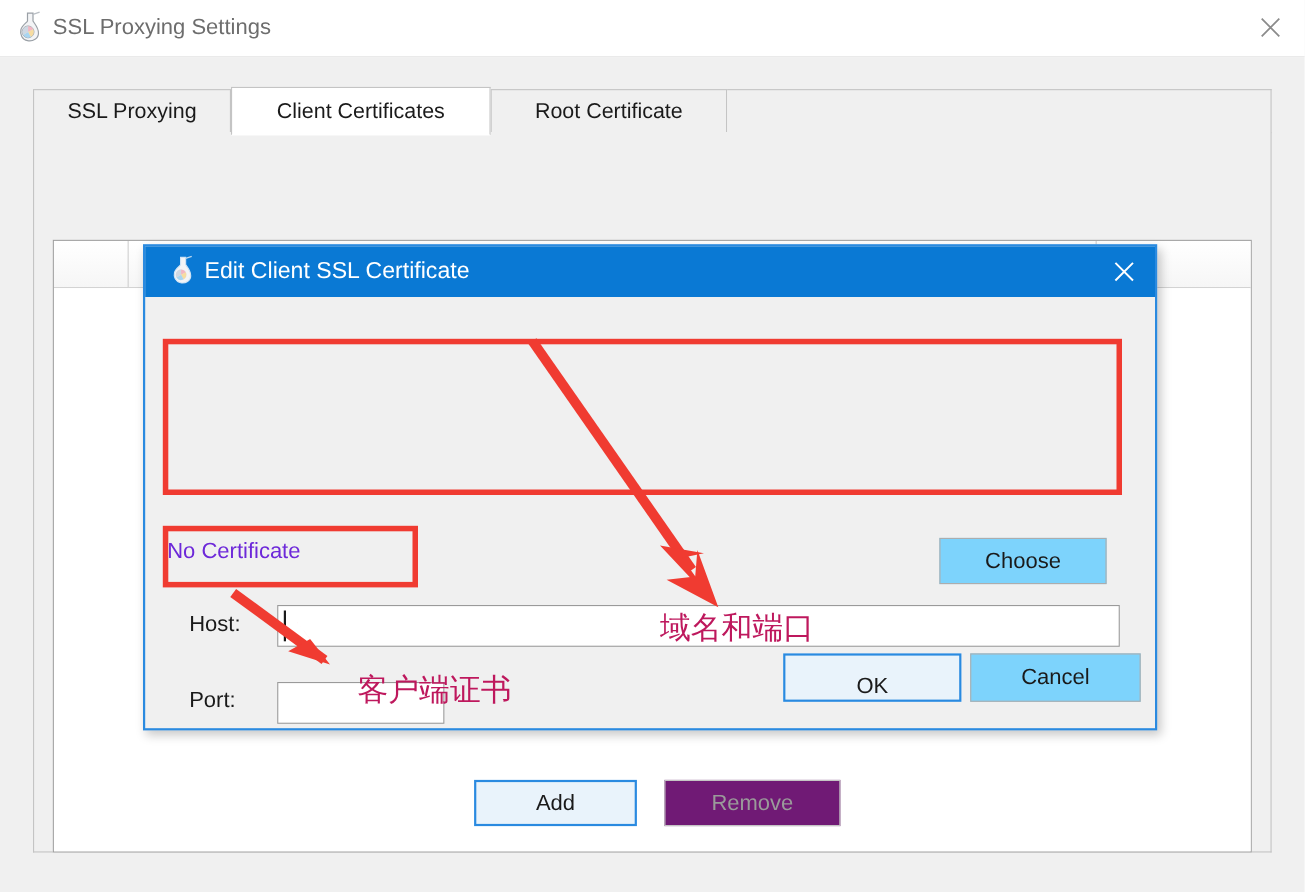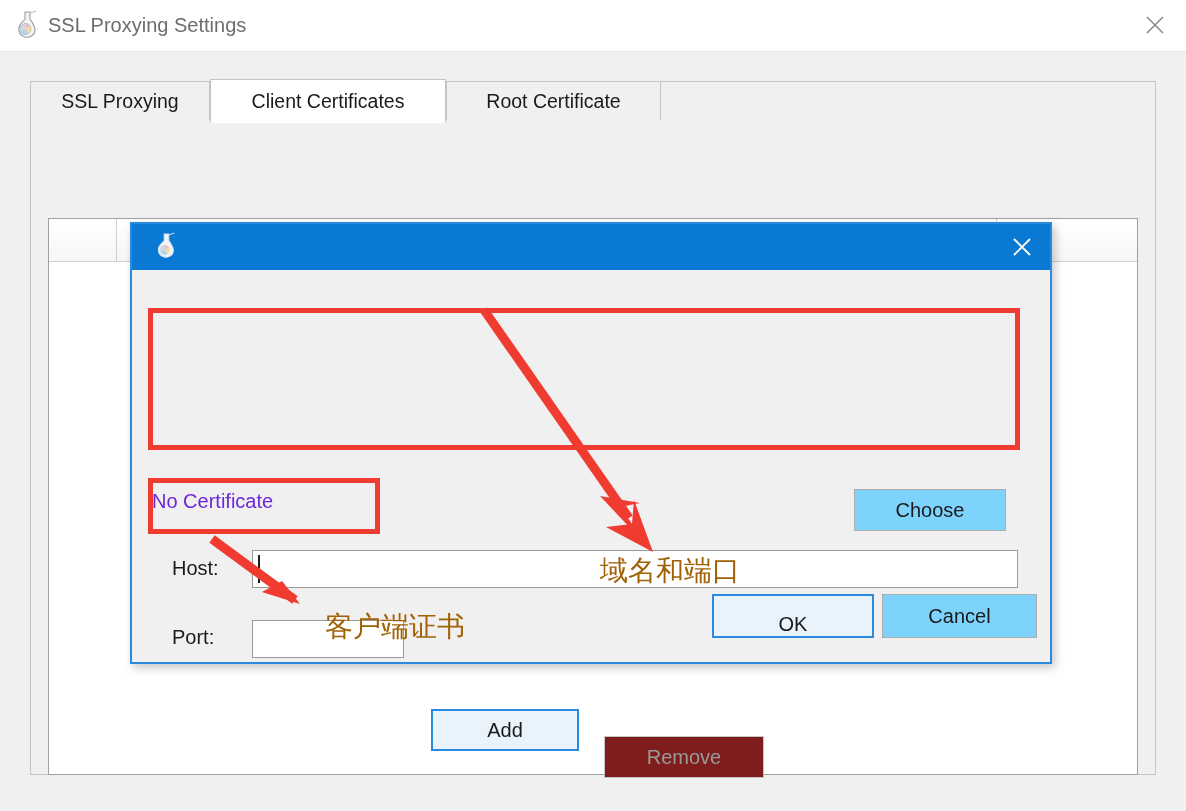--- a/index.html
+++ b/index.html
@@ -166,24 +166,23 @@
     justify-content: center;
     cursor: pointer;
     white-space: nowrap;
   }
   .winbtn.primary {
     border: 2px solid #2a8ae0;
     background: #e9f3fb;
   }
   .winbtn.disabled {
     color: #9a9a9a;
-    background: #7f1d1d;
+    background: #701a75;
     border-color: #c4c4c4;
     cursor: default;
-    margin-top: 27px;
   }
   #add-button {
     position: absolute;
     left: 431px; top: 709px;
     width: 148px; height: 42px;
   }
   #remove-button {
     position: absolute;
     left: 604px; top: 709px;
     width: 160px; height: 42px;
@@ -301,21 +300,21 @@
     left: 148px; top: 308px;
     width: 872px; height: 142px;
   }
   #redbox-nocert {
     left: 148px; top: 478px;
     width: 232px; height: 56px;
   }
   .cn-annotation {
     position: absolute;
     font-size: 28px;
-    color: #a16207;
+    color: #be185d;
     white-space: nowrap;
     font-family: "DejaVu Sans", sans-serif;
     font-weight: 500;
   }
   #cn-hostport { left: 600px; top: 552px; }
   #cn-cert { left: 325px; top: 608px; }
 </style>
 </head>
 <body>
 
@@ -379,20 +378,21 @@
         <svg width="24" height="28" viewBox="0 0 26 30">
           <path d="M11 2 L11 9 C11 10 6 13 5 17 C4 21 6 26 11 27 C16 28 21 25 21 20 C21 15 17 11 16 9 L16 2 Z" fill="#f3f4f6" stroke="#cfe3f5" stroke-width="1.1"></path>
           <circle cx="11.5" cy="19" r="5.4" fill="#dfe6ef"></circle>
           <path d="M11.5 13.8 A5.4 5.4 0 0 1 16.2 16.6 L11.5 19 Z" fill="#f4b6c2"></path>
           <path d="M16.2 16.6 A5.4 5.4 0 0 1 14.0 23.6 L11.5 19 Z" fill="#f7dca0"></path>
           <path d="M14.0 23.6 A5.4 5.4 0 0 1 7.0 21.8 L11.5 19 Z" fill="#a9d5f0"></path>
           <path d="M7.0 21.8 A5.4 5.4 0 0 1 11.5 13.8 L11.5 19 Z" fill="#cfd8e3"></path>
           <path d="M16 3 L22 1" stroke="#bcd8ef" stroke-width="1.2" fill="none"></path>
         </svg>
       </span>
+      <span id="dialog-title">Edit Client SSL Certificate</span>
       <span id="dialog-close">
         <svg width="22" height="22" viewBox="0 0 22 22">
           <path d="M3 3 L19 19 M19 3 L3 19" stroke="#ffffff" stroke-width="1.8" fill="none"></path>
         </svg>
       </span>
     </div>
 
     <span class="field-label" id="host-label">Host:</span>
     <input class="textinput" id="host-input" type="text" placeholder="" style="">
     <span id="host-caret"></span>

